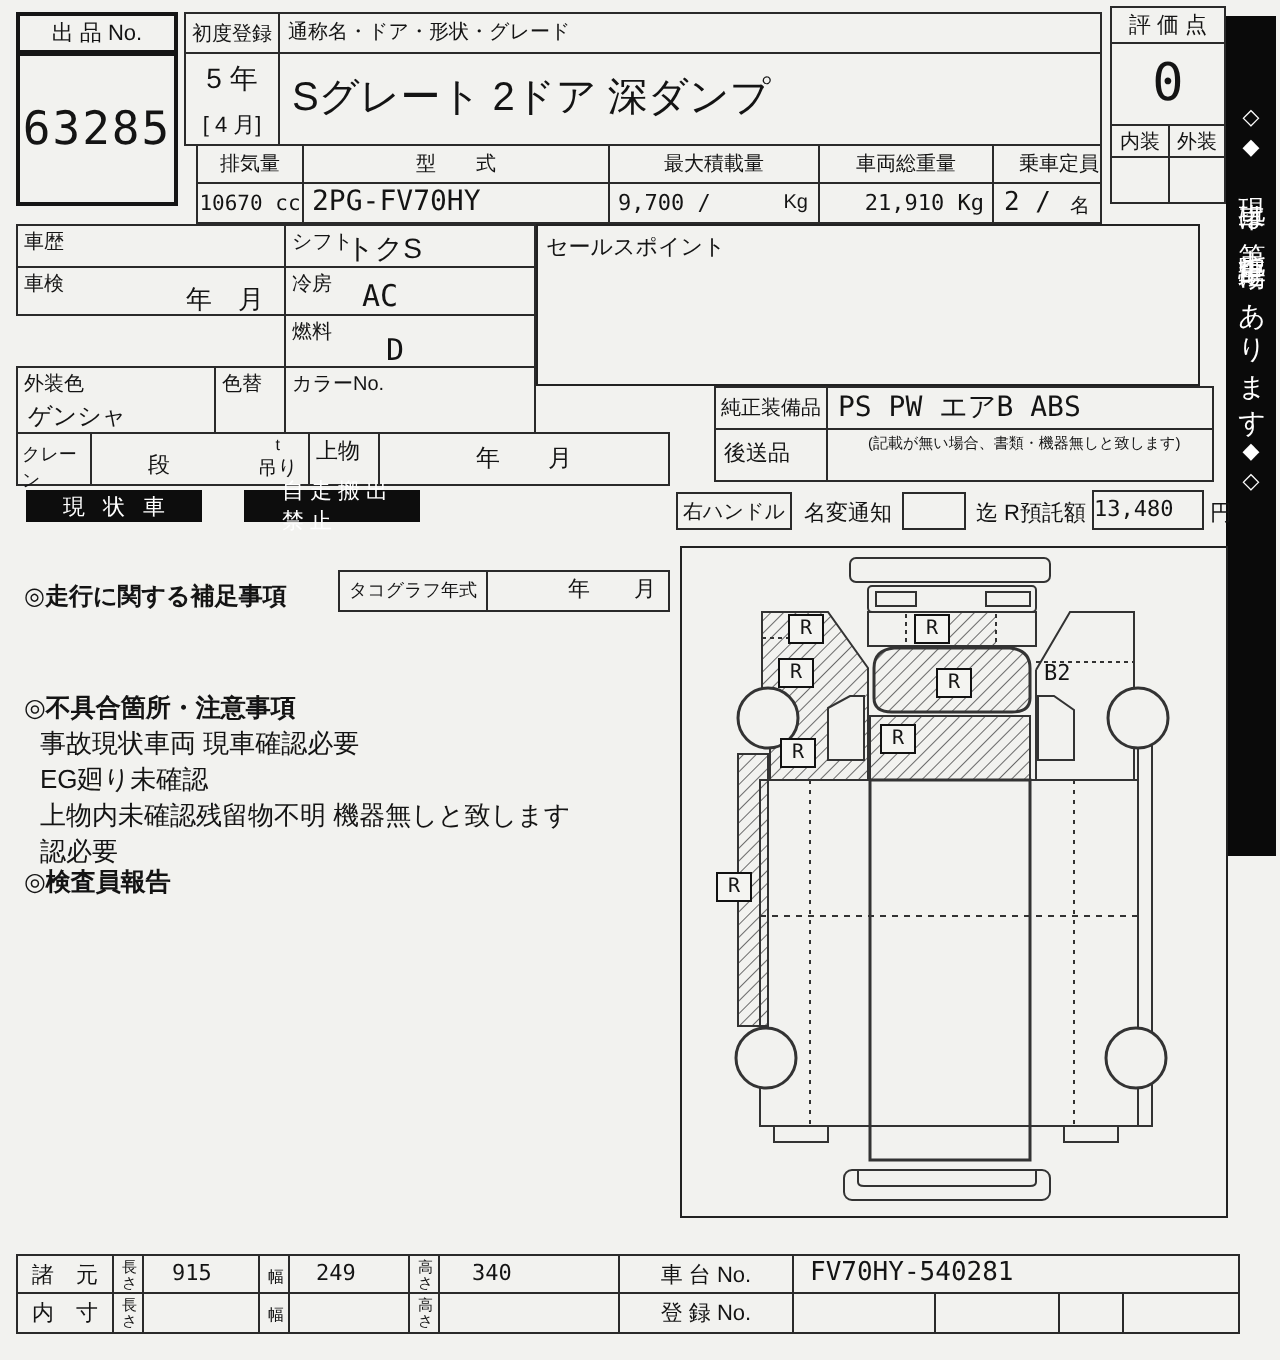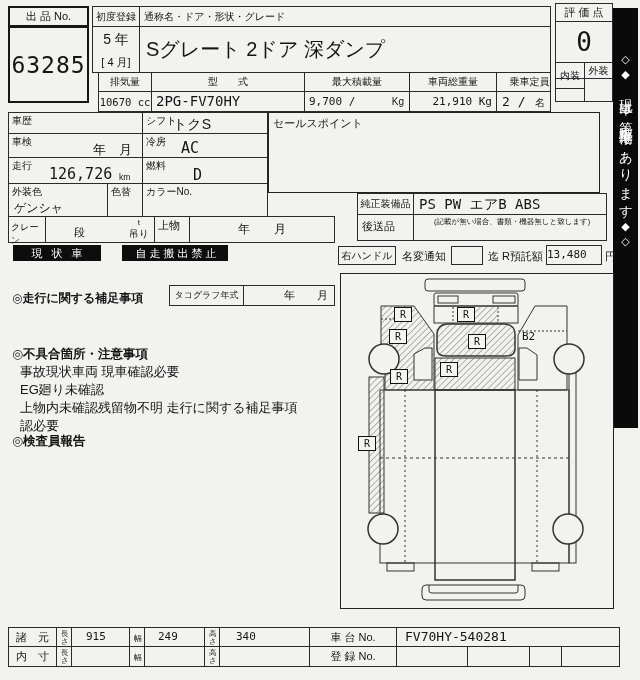--- a/index.html
+++ b/index.html
@@ -74,21 +74,21 @@
     <span class="abs mono" style="left:5px;top:2px;font-size:13px;">2 /</span>
     <span class="abs" style="right:5px;top:4px;font-size:10px;">名</span>
   </div>
 
   <div class="abs bd ctr" style="left:555px;top:3px;width:58px;height:19px;font-size:11px;">
       <span>評 価 点</span>
     </div>
   <div class="abs bd ctr mono" style="left:555px;top:21px;width:58px;height:42px;font-size:26px;">
       <span>0</span>
     </div>
-  <div class="abs bd ctr" style="left:555px;top:62px;width:30px;height:27px;font-size:10px;">
+  <div class="abs bd ctr" style="left:555px;top:62px;width:30px;height:17px;font-size:10px;">
       <span>内装</span>
     </div>
   <div class="abs bd ctr" style="left:584px;top:62px;width:29px;height:17px;font-size:10px;">
       <span>外装</span>
     </div>
   <div class="abs bd" style="left:555px;top:78px;width:30px;height:24px;"></div>
   <div class="abs bd" style="left:584px;top:78px;width:29px;height:24px;"></div>
 
   <div id="sidebar" class="abs" style="left:613px;top:8px;width:25px;height:420px;">
     <span class="dia">◇</span>
@@ -108,25 +108,20 @@
 
   <div class="abs bd" style="left:8px;top:133px;width:135px;height:25px;">
     <span class="clabel">車検</span>
     <span class="abs" style="right:10px;top:7px;font-size:13px;">年　月</span>
   </div>
   <div class="abs bd" style="left:142px;top:133px;width:126px;height:25px;">
     <span class="clabel">冷房</span>
     <span class="abs mono" style="left:38px;top:5px;font-size:15px;">AC</span>
   </div>
 
-  <div class="abs bd" style="left:8px;top:157px;width:135px;height:27px;">
-    <span class="clabel">走行</span>
-    <span class="abs mono" style="left:40px;top:7px;font-size:15px;">126,726</span>
-    <span class="abs" style="left:110px;top:14px;font-size:8.5px;">km</span>
-  </div>
   <div class="abs bd" style="left:142px;top:157px;width:126px;height:27px;">
     <span class="clabel">燃料</span>
     <span class="abs mono" style="left:50px;top:8px;font-size:15px;">D</span>
   </div>
 
   <div class="abs bd" style="left:8px;top:183px;width:100px;height:34px;">
     <span class="clabel">外装色</span>
     <span class="abs" style="left:5px;top:16px;font-size:12px;">ゲンシャ</span>
   </div>
   <div class="abs bd" style="left:107px;top:183px;width:36px;height:34px;">
@@ -163,21 +158,21 @@
   <div class="abs bd" style="left:357px;top:214px;width:57px;height:27px;">
     <span class="abs" style="left:4px;top:4px;font-size:11px;">後送品</span>
   </div>
   <div class="abs bd" style="left:413px;top:214px;width:194px;height:27px;">
     <span class="abs" style="left:20px;top:2px;font-size:7.5px;white-space:nowrap;">(記載が無い場合、書類・機器無しと致します)</span>
   </div>
 
   <div class="abs badge" style="left:13px;top:245px;width:88px;height:16px;letter-spacing:9px;padding-left:9px;">
       <span>現状車</span>
     </div>
-  <div class="abs badge" style="left:122px;top:245px;width:106px;height:16px;letter-spacing:3px;padding-left:5px;">
+  <div class="abs badge" style="left:122px;top:245px;width:88px;height:16px;letter-spacing:3px;padding-left:19px;">
       <span>自走搬出禁止</span>
     </div>
 
   <div class="abs bd ctr" style="left:338px;top:246px;width:58px;height:19px;font-size:10px;">
       <span>右ハンドル</span>
     </div>
   <span class="abs" style="left:402px;top:249px;font-size:11px;">名変通知</span>
   <div class="abs bd" style="left:451px;top:246px;width:32px;height:19px;"></div>
   <span class="abs" style="left:488px;top:249px;font-size:11px;">迄</span>
   <span class="abs" style="left:502px;top:249px;font-size:11px;">R預託額</span>
@@ -186,21 +181,21 @@
 
   <span class="abs" style="left:12px;top:290px;font-size:12px;font-weight:bold;">◎走行に関する補足事項</span>
   <div class="abs bd ctr" style="left:169px;top:285px;width:75px;height:21px;font-size:9px;">
       <span>タコグラフ年式</span>
     </div>
   <div class="abs bd" style="left:243px;top:285px;width:92px;height:21px;font-size:11px;line-height:19px;text-align:right;padding-right:6px;"><span>年　　月</span></div>
 
   <span class="note-line" style="left:12px;top:346px;font-weight:bold;">◎不具合箇所・注意事項</span>
   <span class="note-line" style="left:20px;top:363px;font-size:13px;">事故現状車両 現車確認必要</span>
   <span class="note-line" style="left:20px;top:381px;font-size:13px;">EG廻り未確認</span>
-  <span class="note-line" style="left:20px;top:399px;font-size:13px;">上物内未確認残留物不明 走行に関する補足事項</span>
+  <span class="note-line" style="left:20px;top:399px;font-size:13px;">上物内未確認残留物不明 機器無しと致します</span>
   <span class="note-line" style="left:20px;top:417px;font-size:13px;">認必要</span>
   <span class="note-line" style="left:12px;top:433px;font-weight:bold;">◎検査員報告</span>
 
   <div class="abs" style="left:340px;top:273px;width:274px;height:336px;border:1.5px solid #222;">
     <svg width="271" height="333" viewBox="0 0 271 333">
       <defs>
         <pattern id="hatch" width="4.5" height="4.5" patternUnits="userSpaceOnUse" patternTransform="rotate(45)">
           <line x1="0" y1="0" x2="0" y2="4.5" stroke="#6a6a6a" stroke-width="1"></line>
         </pattern>
       </defs>

